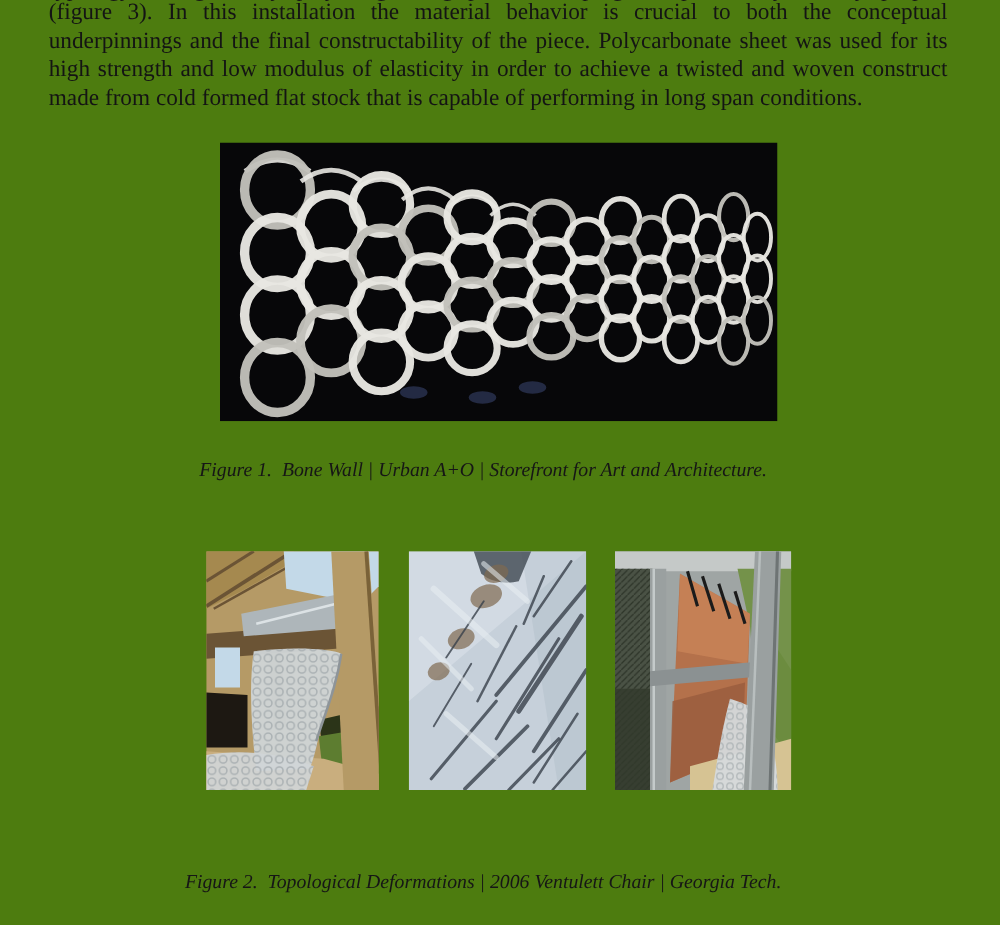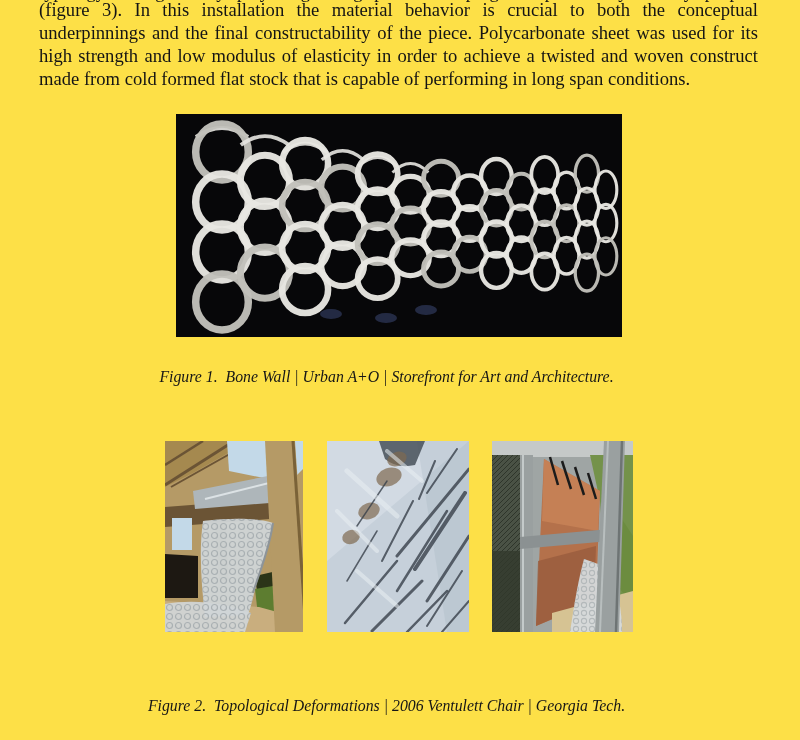--- a/index.html
+++ b/index.html
@@ -1,18 +1,18 @@
 <!DOCTYPE html>
 <html><head>
 <meta charset="utf-8">
 <style>
   html,body{margin:0;padding:0;background:#ffffff;}
   body{width:800px;height:740px;overflow:hidden;position:relative;
        font-family:"Liberation Serif",serif;}
-  .page{position:absolute;inset:0;background:#fde047;}
+  .page{position:absolute;inset:0;background:#4d7c0f;}
   .cutline{position:absolute;left:39px;top:-20px;width:719px;
            font:18.6px/23px "Liberation Serif",serif;color:#161616;
            white-space:nowrap;overflow:hidden;word-spacing:7px;}
   .body-par{position:absolute;left:39px;top:-2px;width:719px;margin:0;
             font:18.6px/23px "Liberation Serif",serif;color:#141414;
             text-align:justify;}
   .figimg{position:absolute;}
   .figimg svg{display:block;width:100%;height:100%;}
   #fig1{left:176px;top:114px;width:446px;height:223px;}
   .photo1{left:165px;top:441px;width:138px;height:191px;}

